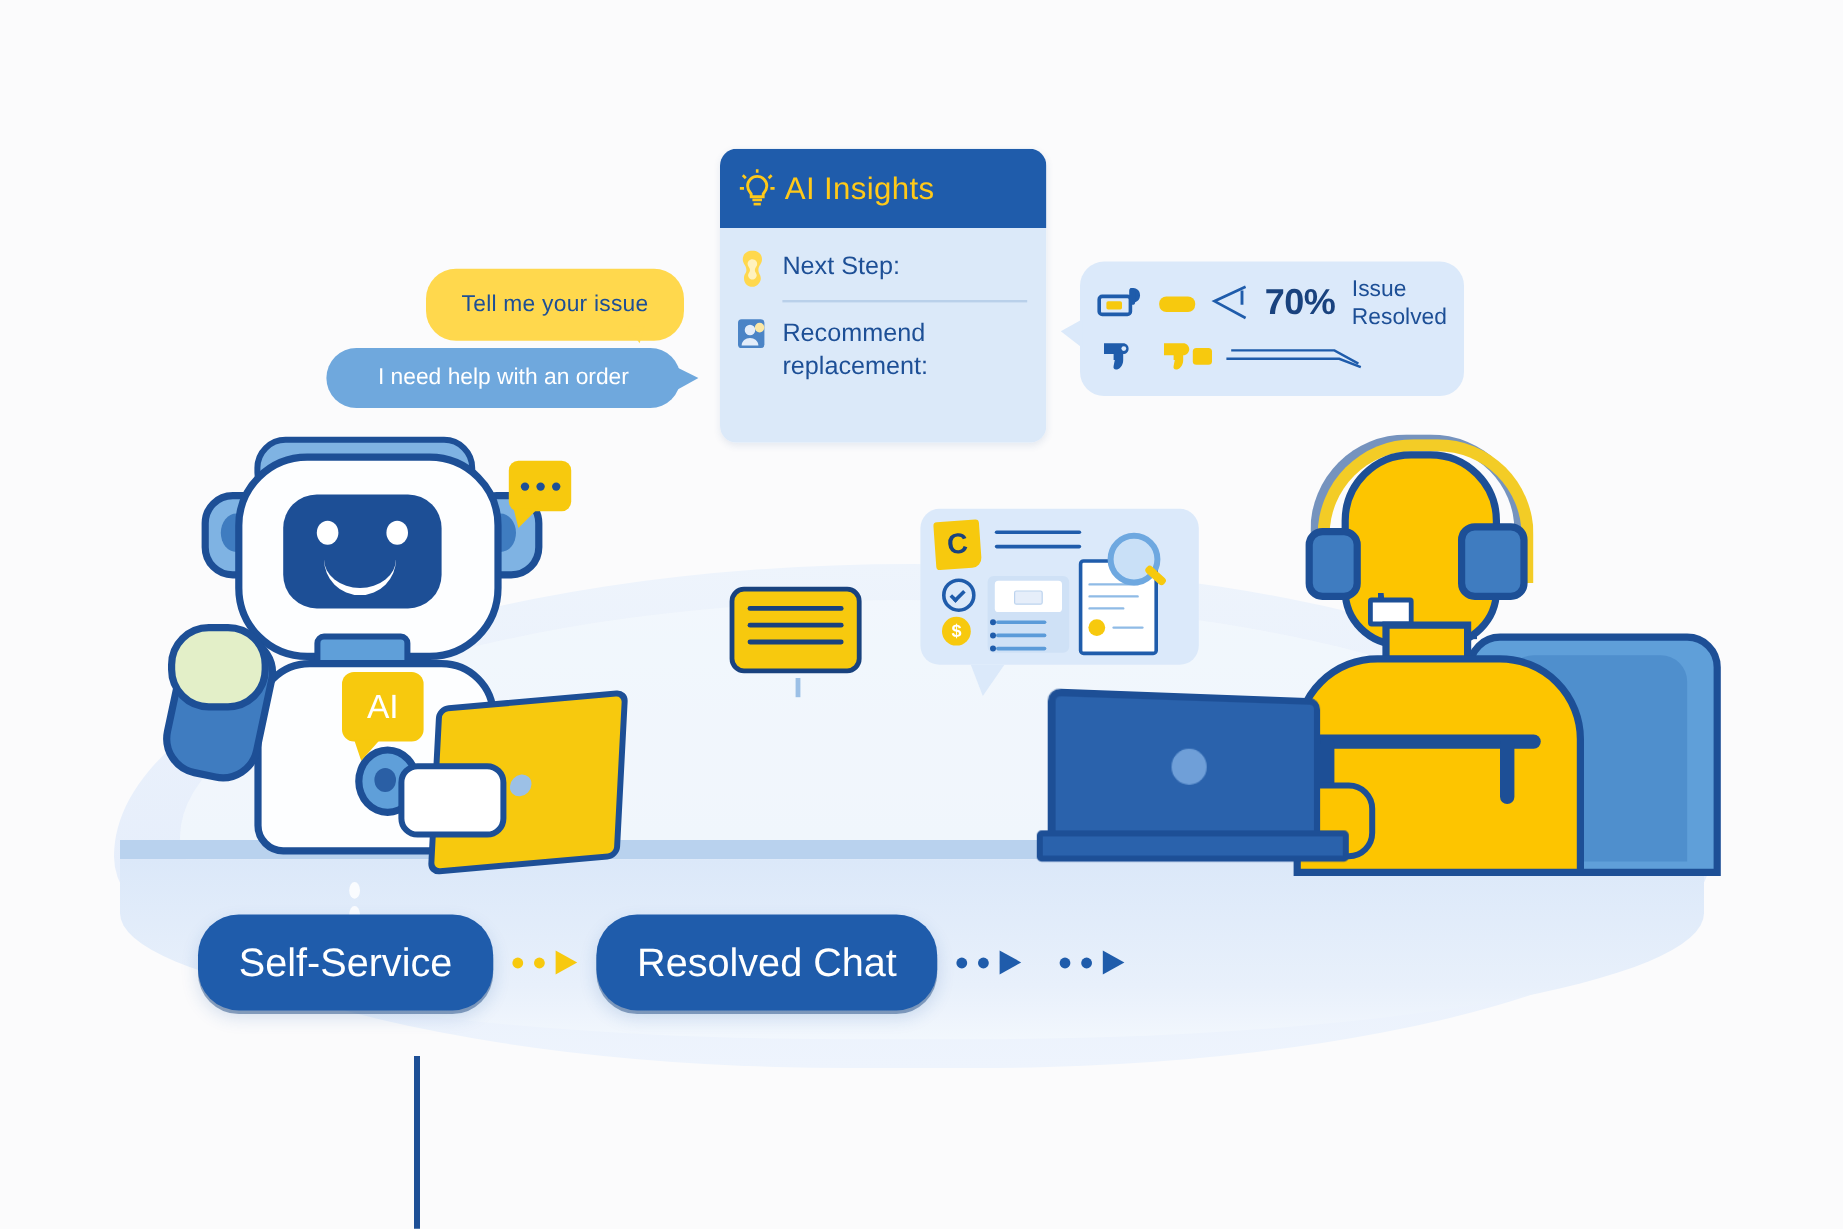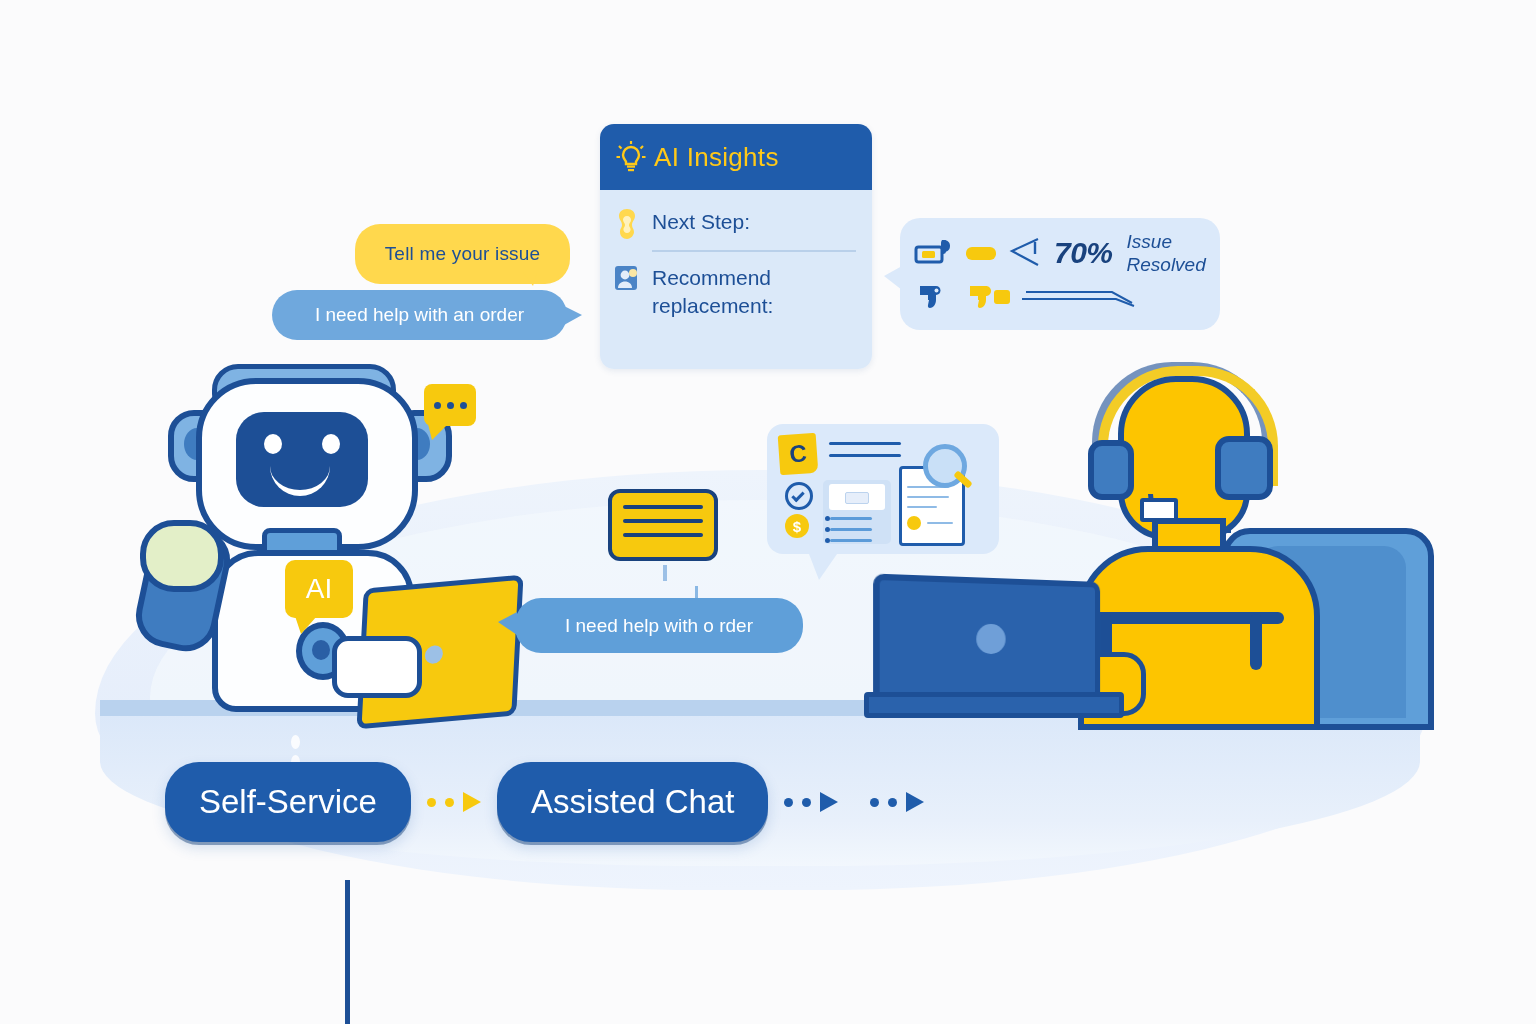--- a/index.html
+++ b/index.html
@@ -80,21 +80,21 @@
     height:179px;background:#dbe9f9;padding:18px 16px 0 14px;box-sizing:border-box;
   }
   .ai-row{display:flex;align-items:flex-start;gap:12px;}
   .ai-txt{color:#1d4f96;font-size:21px;line-height:28px;}
   .ai-rule{height:2px;background:#b9d0ea;margin:10px 0 12px 38px;}
 
   
   .stat-card{
     position:absolute;left:900px;top:218px;width:320px;height:112px;
     background:#dbe9fa;border-radius:20px;
-    box-sizing:border-box;padding:12px 14px;font-style:italic;
+    box-sizing:border-box;padding:12px 14px;
   }
   .stat-card .tail{left:-16px;top:48px;border-top:10px solid transparent;border-bottom:14px solid transparent;border-right:18px solid #dbe9fa;}
   .stat-top{display:flex;align-items:center;gap:8px;}
   .stat-pct{color:#19427e;font-size:30px;font-weight:700;letter-spacing:-.5px;}
   .stat-lbl{color:#1d4f96;font-size:19px;line-height:23px;margin-left:6px;}
   .stat-bottom{display:flex;align-items:center;gap:8px;margin-top:8px;}
 
   
   .note-card{
     position:absolute;left:608px;top:489px;width:110px;height:72px;
@@ -244,25 +244,20 @@
   <div class="bub b-yellow">
     <span>Tell me your issue</span>
     <span class="tail"></span>
   </div>
 
   <div class="bub b-blue1">
     <span>I need help with an order</span>
     <span class="tail"></span>
   </div>
 
-  <div class="bub b-blue2">
-    <span>I need help with o rder</span>
-    <span class="tail"></span>
-    <span class="stem"></span>
-  </div>
 
   <div class="ai-card">
     <div class="ai-head">
       <svg width="30" height="34" viewBox="0 0 30 34">
         <path d="M15 7a8 8 0 0 1 8 8c0 3.2-2 5-3 6.6V24H10v-2.4C9 20 7 18.2 7 15a8 8 0 0 1 8-8z" fill="none" stroke="#ffc918" stroke-width="2.4"></path>
         <rect x="11" y="25.5" width="8" height="2.2" fill="#ffc918"></rect>
         <rect x="12" y="29" width="6" height="2.2" fill="#ffc918"></rect>
         <line x1="15" y1="1" x2="15" y2="4" stroke="#ffc918" stroke-width="2.2"></line>
         <line x1="3" y1="6" x2="5.5" y2="8.5" stroke="#ffc918" stroke-width="2.2"></line>
         <line x1="27" y1="6" x2="24.5" y2="8.5" stroke="#ffc918" stroke-width="2.2"></line>
@@ -396,21 +391,21 @@
     <div class="pill">
       <span>Self-Service</span>
     </div>
     <div class="arrow">
       <i style="background:#f7c90e;"></i>
       <i style="background:#f7c90e;"></i>
       <b style="border-left:18px solid #f7c90e;"></b>
     </div>
 
     <div class="pill">
-      <span>Assisted Chat</span>
+      <span>Resolved Chat</span>
     </div>
     <div class="arrow">
       <i style="background:#1f5cab;"></i>
       <i style="background:#1f5cab;"></i>
       <b style="border-left:18px solid #1f5cab;"></b>
     </div>
 
     <div class="arrow">
       <i style="background:#1f5cab;"></i>
       <i style="background:#1f5cab;"></i>

